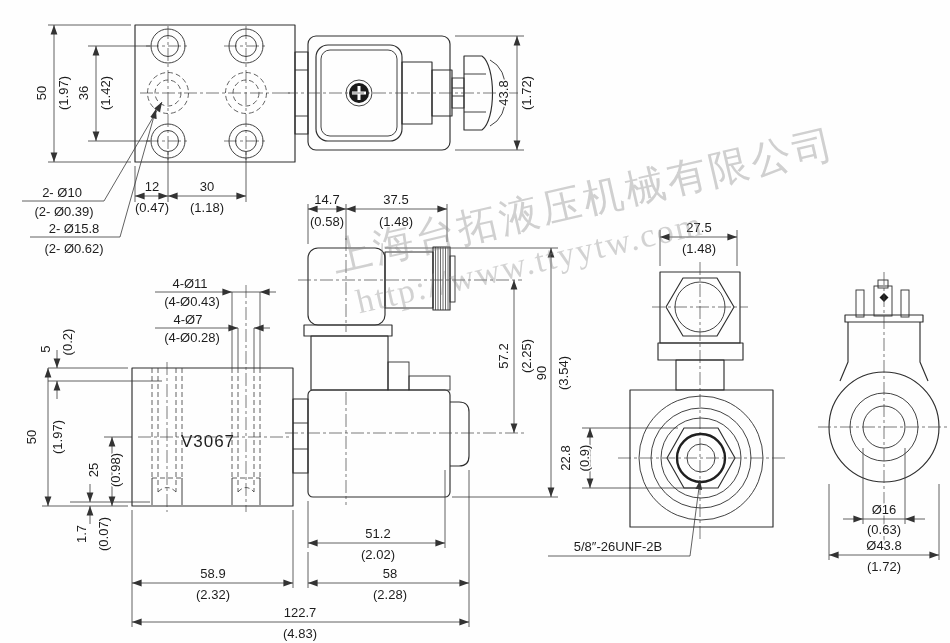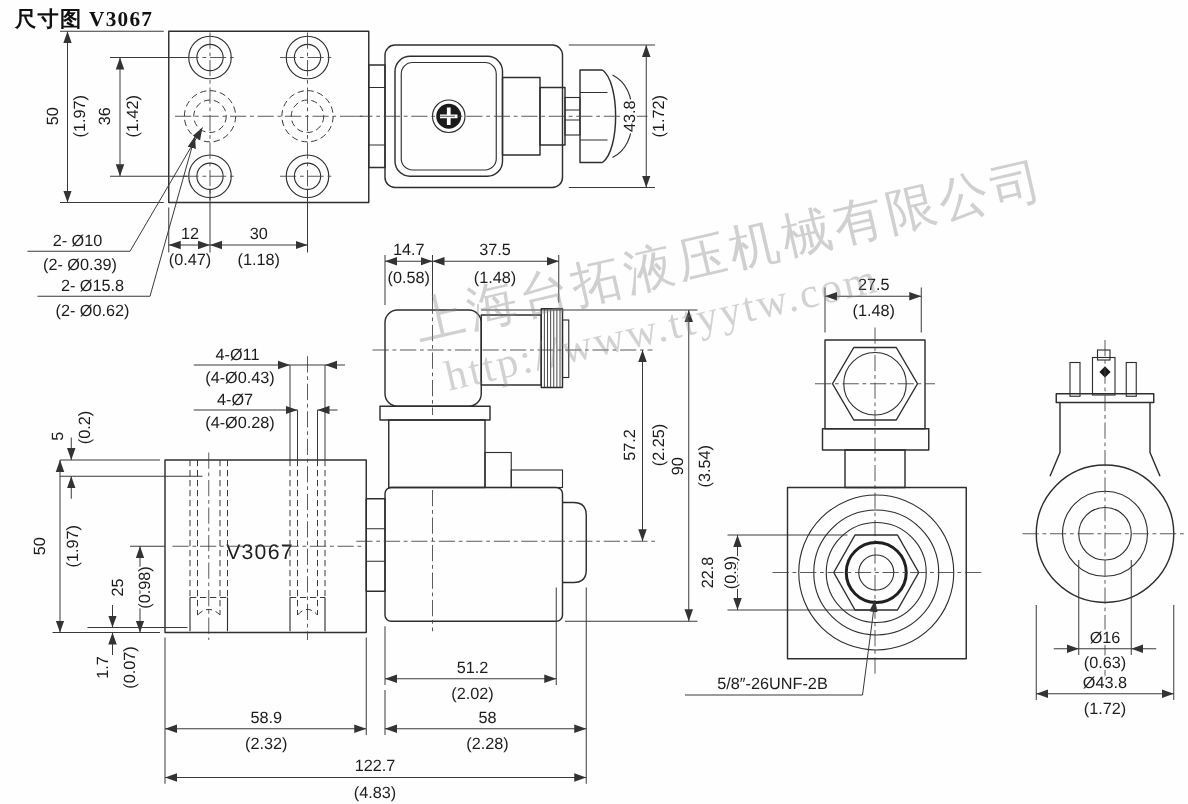--- a/index.html
+++ b/index.html
@@ -23,21 +23,20 @@
   .rib{stroke:#2e2e2e;stroke-width:0.7;}
   .lab{font-size:13px;fill:#1d1d1d;paint-order:stroke;stroke:#fefefe;stroke-width:3px;
        font-family:"Liberation Sans", sans-serif;}
   .dark{fill:#1a1a1a;}
 </style>
 </head>
 <body>
 
 <div class="stage">
 
-  <div class="title">尺寸图 V3067</div>
 
   <svg width="950" height="643" viewBox="0 0 950 643">
     <defs>
       <marker id="arr" markerUnits="userSpaceOnUse" markerWidth="11" markerHeight="9" refX="9.6" refY="4" orient="auto-start-reverse">
         <path d="M0,0.6 L9.6,4 L0,7.4 Z" fill="#333"></path>
       </marker>
     </defs>
 
     <g>
       <rect class="ol" x="135" y="25" width="160" height="137"></rect>

